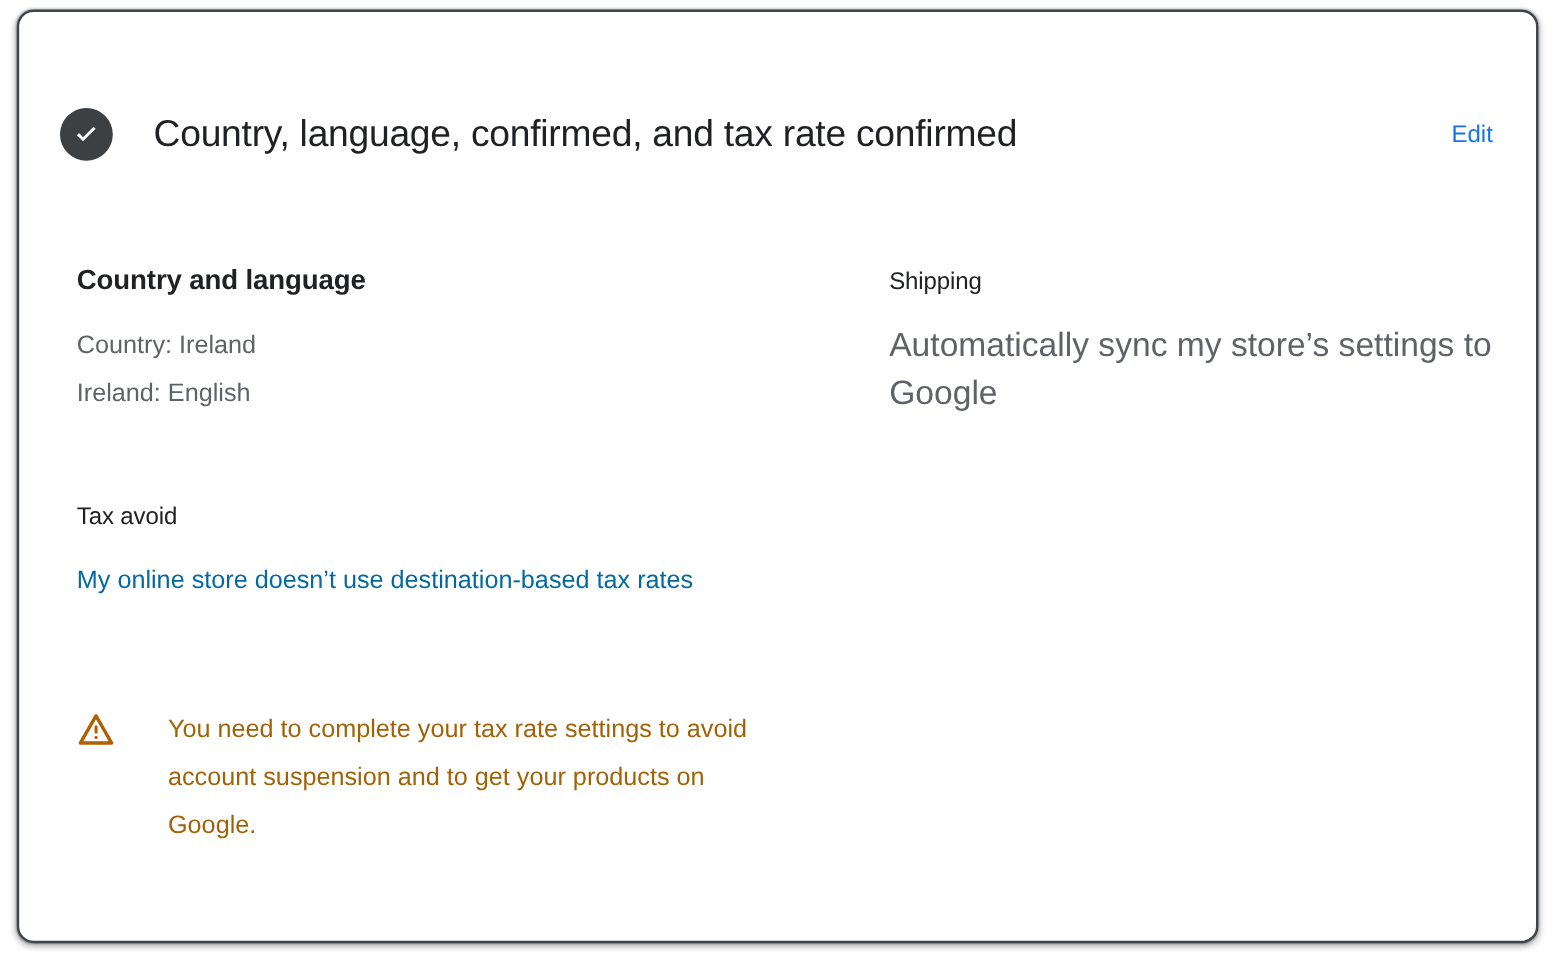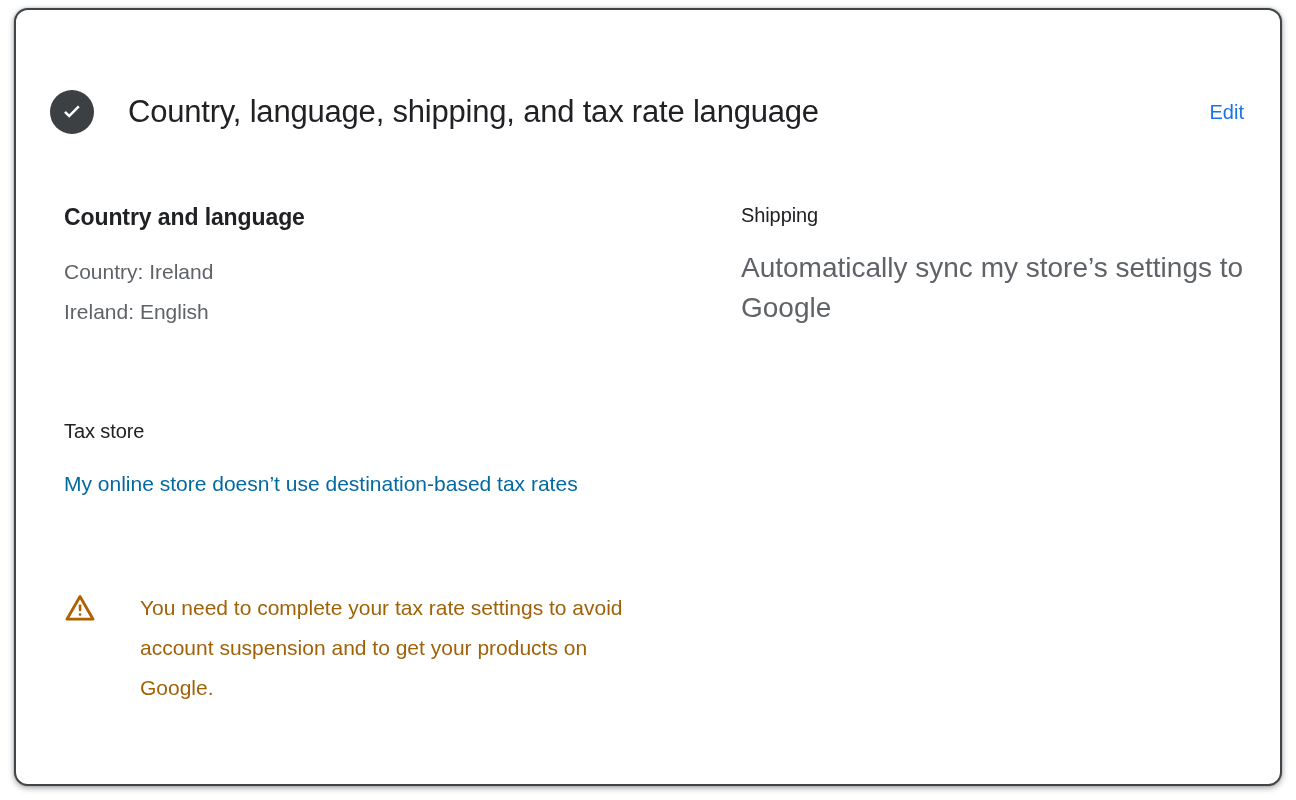--- a/index.html
+++ b/index.html
@@ -78,24 +78,24 @@
     color: #1a73e8;
     cursor: pointer;
     text-decoration: none;
     padding-right: 2px;
   }
 
   
   .columns {
     position: absolute;
     left: 48px;
-    top: 192px;
+    top: 208px;
     right: 40px;
     display: flex;
-    align-items: flex-start;
+    align-items: flex-end;
   }
 
   .col-left  { width: 600px; flex: 0 0 600px; }
   .col-right { width: 545px; flex: 0 0 545px; margin-left: 77px; }
 
   .section-heading-lg {
     font-size: 23px;
     line-height: 30px;
     font-weight: 700;
     color: #202124;
@@ -181,42 +181,42 @@
   <div class="card">
 
     <div class="card-header">
 
       <div class="status-check">
         <svg width="28" height="28" viewBox="0 0 24 24" aria-hidden="true">
           <path d="M9.6 16.95 5.2 12.55l1.5-1.5 2.9 2.9 7.5-7.5 1.5 1.5z" fill="#ffffff"></path>
         </svg>
       </div>
 
-      <div class="header-title">Country, language, shipping, and tax rate language</div>
+      <div class="header-title">Country, language, confirmed, and tax rate confirmed</div>
 
       <div class="edit-link">Edit</div>
     </div>
 
     <div class="columns">
 
       <div class="col-left">
         <div class="section-heading-lg">Country and language</div>
         <div class="body-text">Country: Ireland</div>
         <div class="body-text">Ireland: English</div>
       </div>
 
       <div class="col-right">
         <div class="section-heading-sm">Shipping</div>
         <div class="body-text-wrap">Automatically sync my store’s settings to Google</div>
       </div>
 
     </div>
 
     <div class="tax-block">
-      <div class="section-heading-sm">Tax store</div>
+      <div class="section-heading-sm">Tax avoid</div>
       <div class="tax-body">My online store doesn’t use destination-based tax rates</div>
     </div>
 
     <div class="warning-row">
       <div class="warning-icon">
         <svg width="32" height="32" viewBox="0 0 24 24" aria-hidden="true">
           <path d="M12 3.4 2.2 20.4h19.6z" fill="none" stroke="#b06000" stroke-width="2.1" stroke-linejoin="round" stroke-linecap="round"></path>
           <rect x="11.1" y="9.4" width="1.9" height="5.0" rx="0.6" fill="#b06000"></rect>
           <rect x="11.1" y="16.0" width="1.9" height="1.9" rx="0.6" fill="#b06000"></rect>
         </svg>

